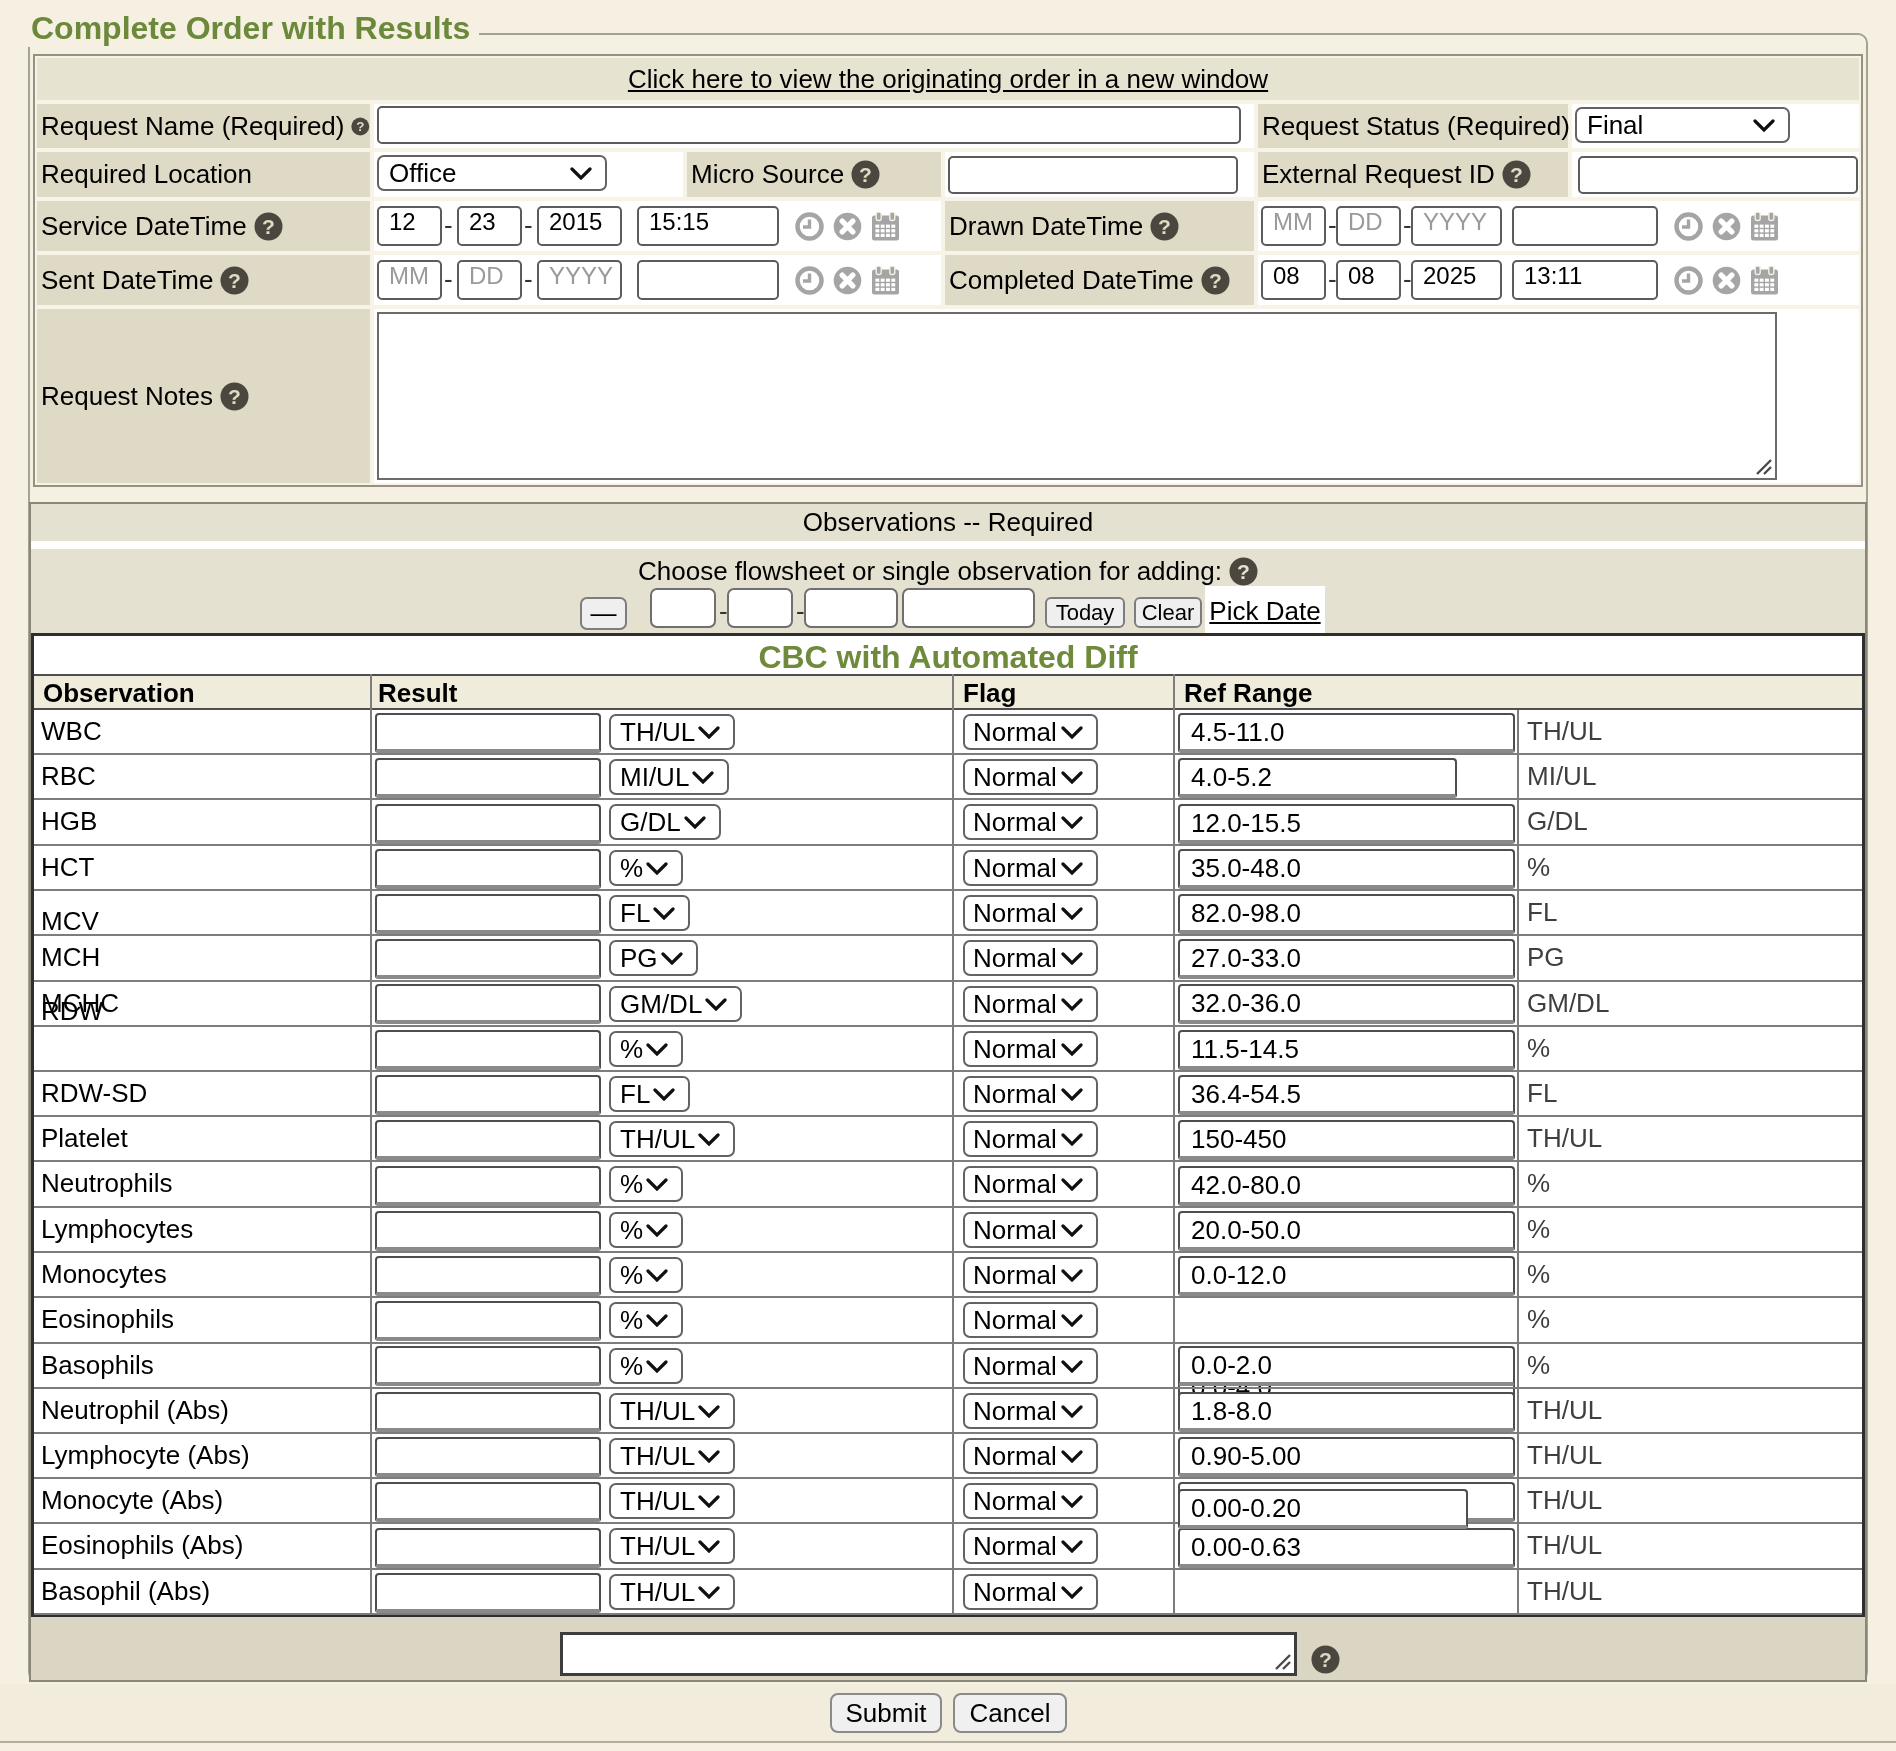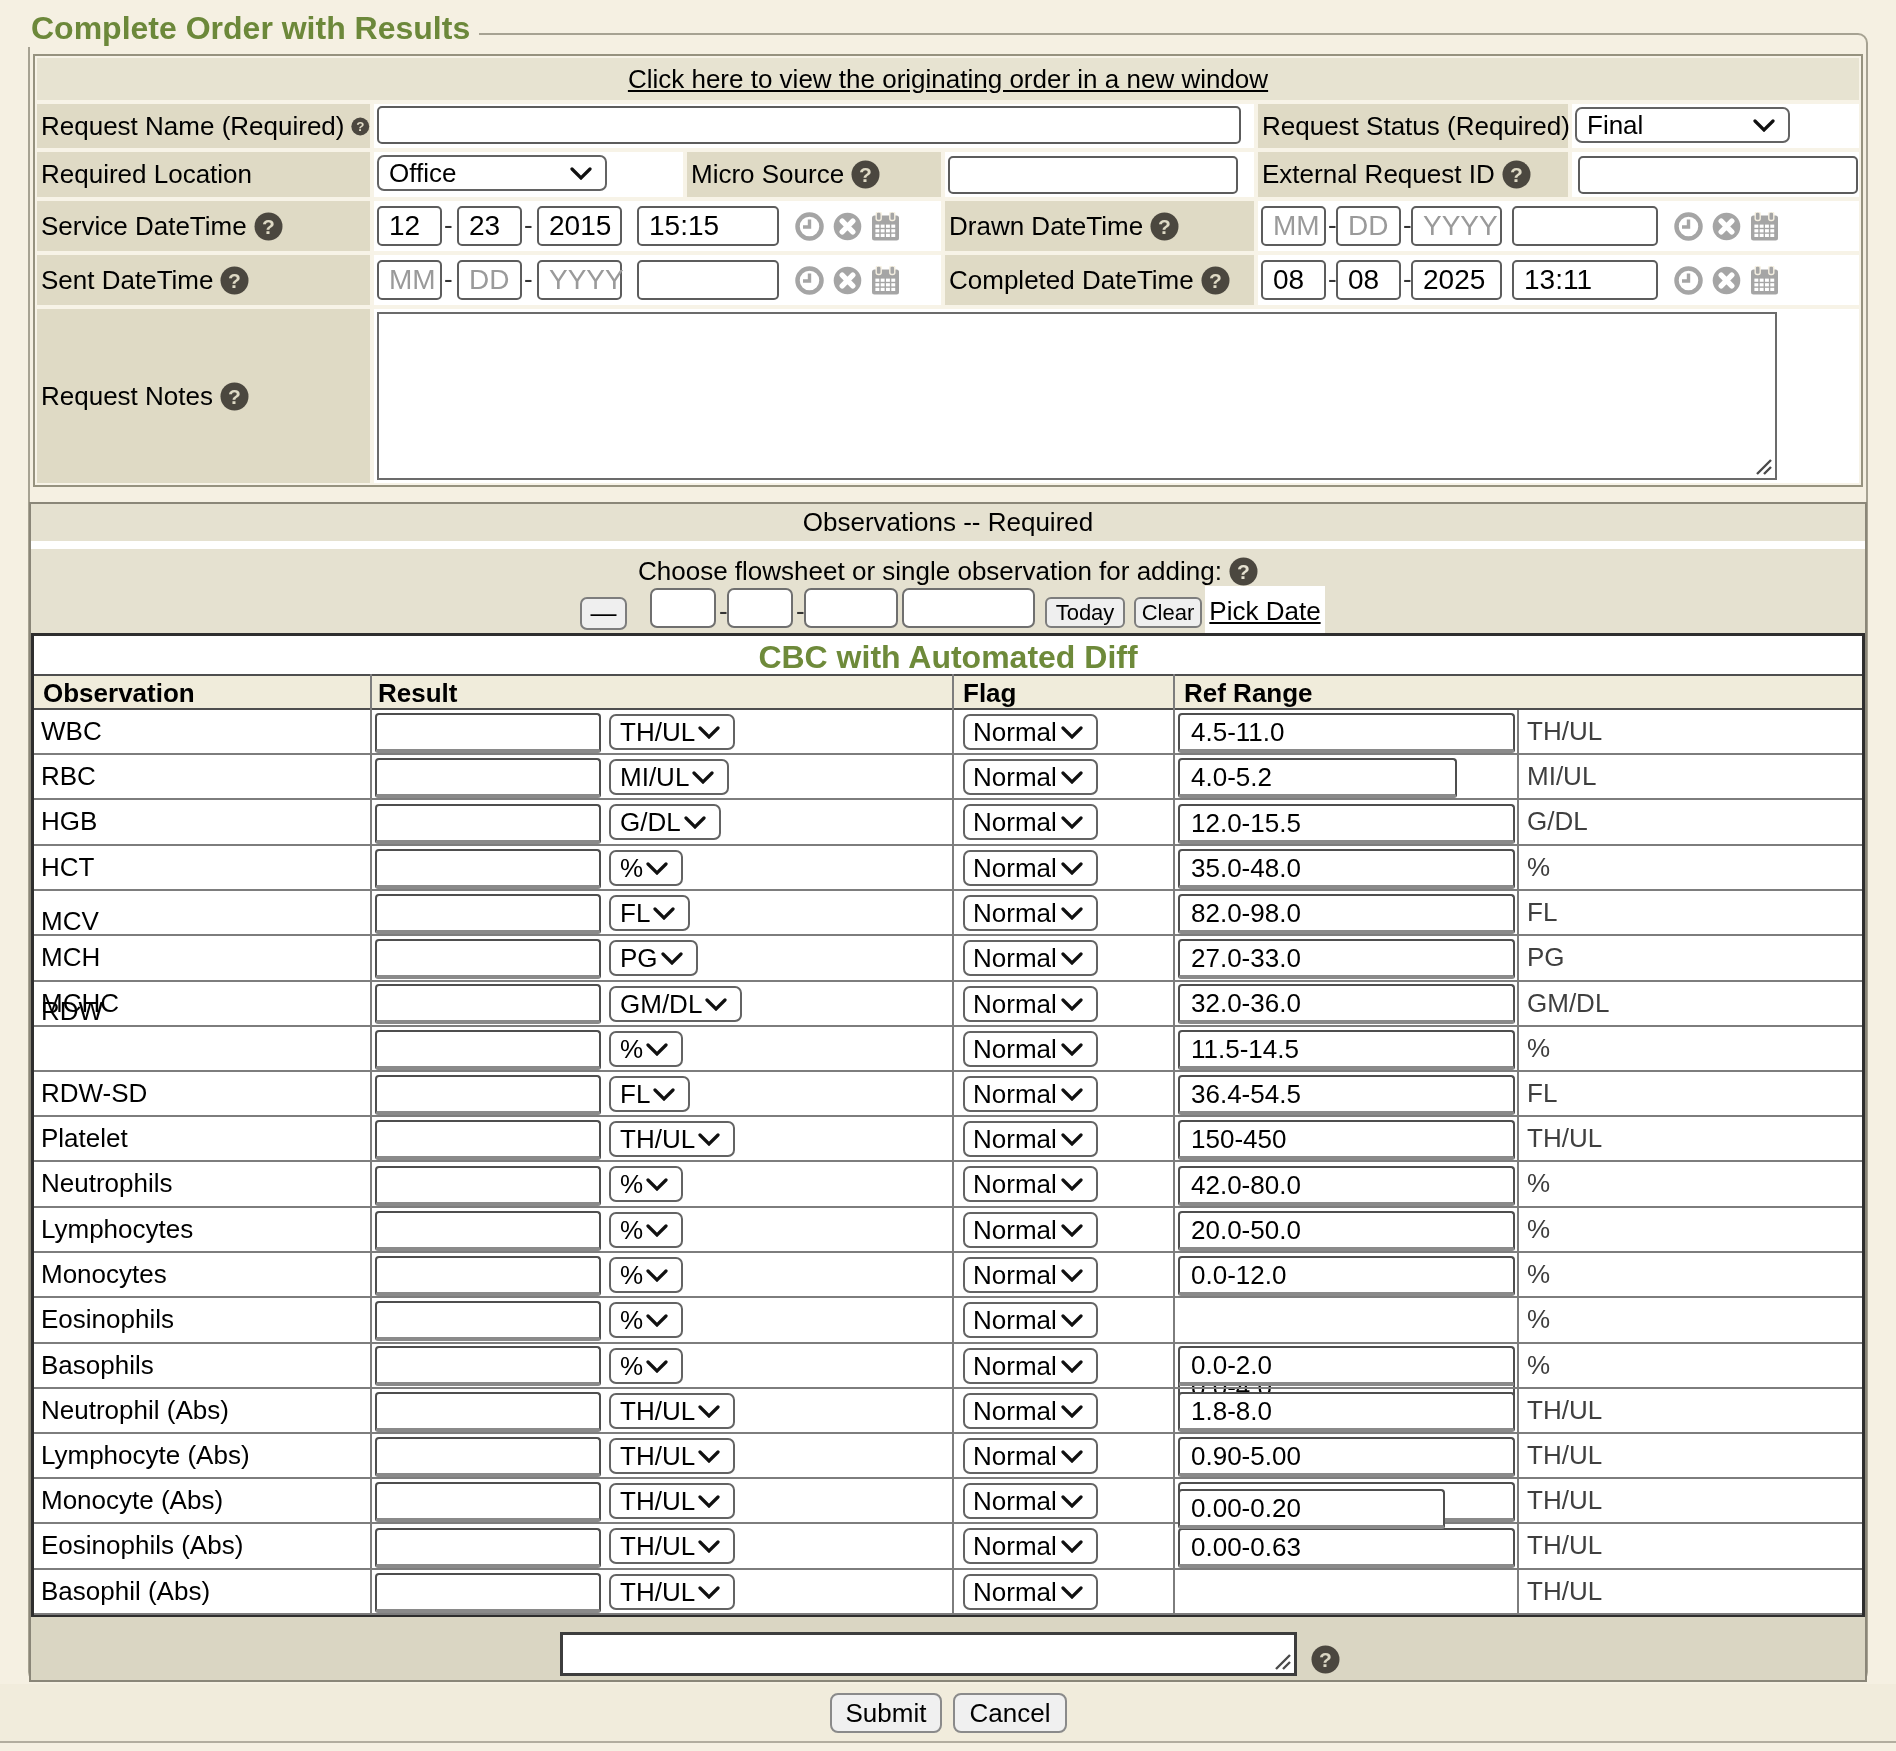--- a/index.html
+++ b/index.html
@@ -1,18 +1,18 @@
 <!DOCTYPE html>
 <html><head><meta charset="utf-8"><style>
 *{box-sizing:border-box;margin:0;padding:0}
 html,body{width:1896px;height:1751px;background:#f5f0e2;font-family:"Liberation Sans",sans-serif;font-size:26px;color:#000}
 .abs{position:absolute}
 .lbl{display:flex;align-items:center;padding-left:4px;background:#dfdac5;white-space:nowrap}
 .white{background:#fff}
-.inp{position:absolute;background:#fff;border:2px solid #5c5c5c;border-radius:5px;font-size:28px;padding-left:10px;display:flex;align-items:center}
+.inp{position:absolute;background:#fff;border:2px solid #5c5c5c;border-radius:5px;font-size:24px;padding-left:10px;display:flex;align-items:flex-start}
 .ph{color:#9a9a9a}
 .sel{position:absolute;background:#fff;border:2px solid #636363;border-radius:7px;font-size:26px;display:flex;align-items:center;padding-left:10px}
 .chev{position:absolute;right:13px;top:50%;margin-top:-6px}
 .rinp{position:absolute;background:#fff;border:2px solid #4e4e4e;border-bottom:4px solid #8a8a8a;border-radius:4px 4px 3px 3px;font-size:26px;padding-left:11px;display:flex;align-items:center}
 .usel{position:absolute;background:#fff;border:2px solid #636363;border-radius:7px;font-size:26px;display:inline-flex;align-items:center;padding:0 38px 0 9px;white-space:nowrap}
 .btn{position:absolute;background:#efefef;border:2px solid #7d7d7d;border-radius:7px;display:flex;align-items:center;justify-content:center;color:#000}
 .dash{position:absolute;font-size:26px;color:#333}
 .vline{position:absolute;width:2px;background:#7d7d7d}
 .hline{position:absolute;height:2px;background:#7d7d7d}
 a.lk{color:#000;text-decoration:underline}
@@ -481,21 +481,21 @@
 <div class="abs" style="left:1527px;top:1524px;height:43px;display:flex;align-items:center;color:#3f3f3f">TH/UL</div>
 <div class="hline" style="left:34px;top:1613px;width:1828px"></div>
 <div class="abs" style="left:41px;top:1570px;height:43px;display:flex;align-items:center">Basophil (Abs)</div>
 <div class="rinp" style="left:375px;top:1573px;width:226px;height:40px"></div>
 <div class="usel" style="left:609px;top:1574px;height:36px">TH/UL<svg class="chev" width="22" height="13" viewBox="0 0 22 13">
       <path d="M2 2 L11 11 L20 2" fill="none" stroke="#101010" stroke-width="3.2" stroke-linecap="round"></path>
     </svg></div>
 <div class="sel" style="left:963px;top:1574px;width:135px;height:36px;padding-left:8px">Normal<svg class="chev" width="22" height="13" viewBox="0 0 22 13">
       <path d="M2 2 L11 11 L20 2" fill="none" stroke="#101010" stroke-width="3.2" stroke-linecap="round"></path>
     </svg></div>
-<div class="rinp" style="left:1178px;top:1489px;width:267px;height:40px">0.00-0.20</div>
+<div class="rinp" style="left:1178px;top:1489px;width:290px;height:40px">0.00-0.20</div>
 <div class="abs" style="left:1527px;top:1570px;height:43px;display:flex;align-items:center;color:#3f3f3f">TH/UL</div>
 <div class="abs" style="left:31px;top:1617px;width:1834px;height:63px;background:#dad6c3"></div>
 <div class="abs" style="left:560px;top:1632px;width:737px;height:44px;background:#fff;border:3px solid #3d3d3d">
 <svg class="abs" style="right:2px;bottom:2px" width="19" height="19" viewBox="0 0 19 19">
       <path d="M17 3 L3 17 M17 10 L10 17" stroke="#4a4a4a" stroke-width="2.4"></path>
     </svg>
   </div>
 <svg class="abs" style="left:1311px;top:1645px" width="29" height="29" viewBox="0 0 29 29">
     <circle cx="14.5" cy="14.5" r="14" fill="#4b473f"></circle>
     <text x="14.5" y="21.5" text-anchor="middle" font-family="Liberation Sans" font-weight="bold" font-size="21" fill="#dad6c3">?</text>

